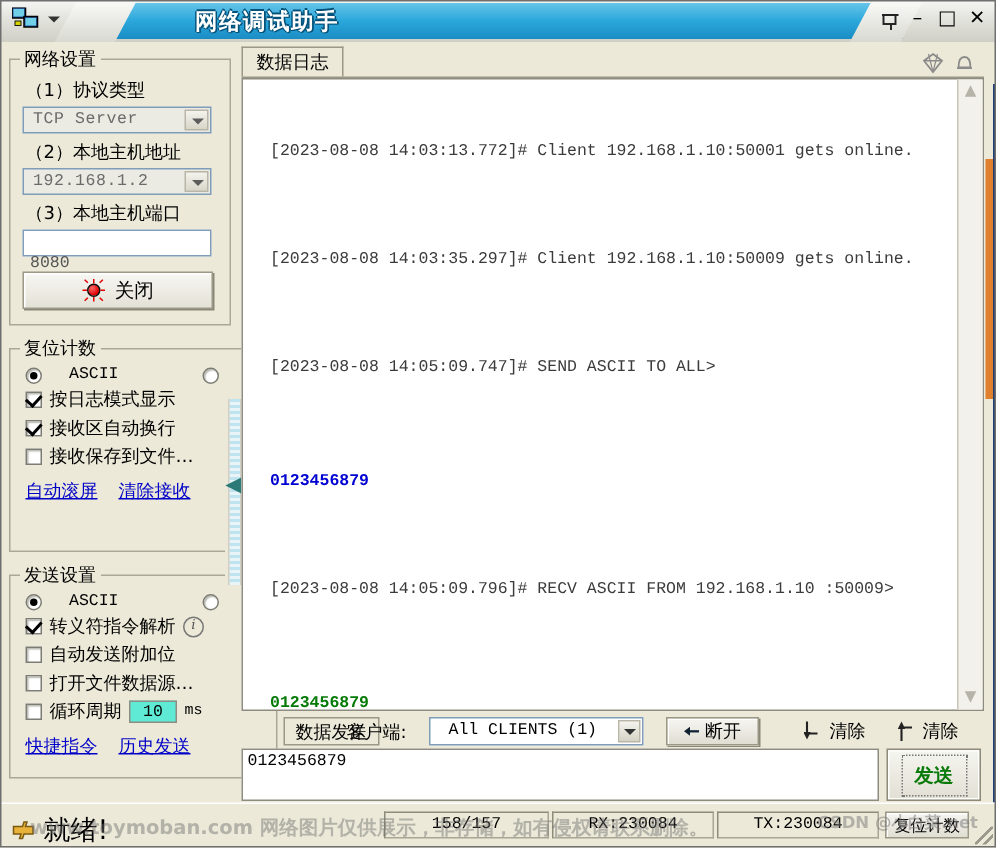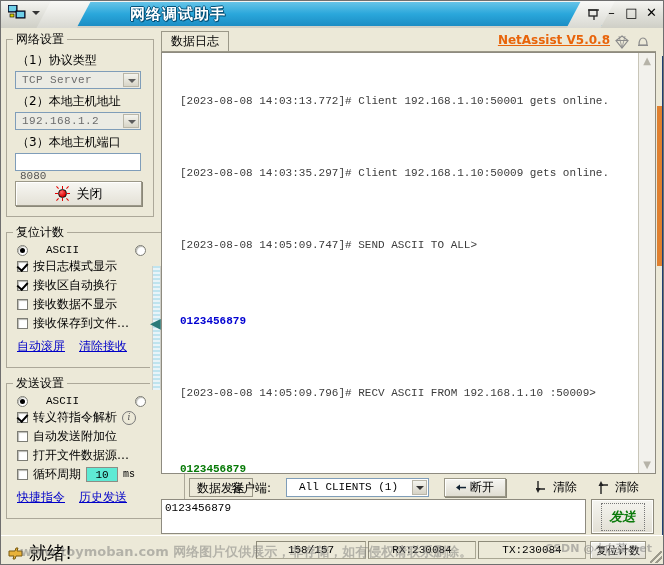--- a/index.html
+++ b/index.html
@@ -291,21 +291,20 @@
     position:absolute;left:3px;top:2px;
     font-family:"Liberation Mono","DejaVu Sans Mono",monospace;font-size:11px;color:#000;
   }
   .send-btn{
     position:absolute;left:430px;top:21px;width:63px;height:35px;
     background:linear-gradient(180deg,#f5f5f0,#e2dfd4);
     border:1px solid #8d8a7c;
     box-shadow:inset 0 0 0 1px #fdfdfb;
     display:flex;align-items:center;justify-content:center;
     box-sizing:border-box;
-    font-style:italic;
   }
   .send-btn .inner{
     border:1px dotted #777;padding:4px 8px;
     font-family:"DejaVu Sans",sans-serif;font-size:13px;font-weight:bold;color:#0a7a0a;
   }
 
   
   .orange-edge{
     position:absolute;right:1px;top:78px;width:6px;height:160px;
     background:#e0802f;
@@ -450,24 +449,20 @@
         <div class="cb-row">
           <div class="cbox on"></div>
           <span class="cblab">按日志模式显示</span>
         </div>
         <div class="cb-row">
           <div class="cbox on"></div>
           <span class="cblab">接收区自动换行</span>
         </div>
         <div class="cb-row">
           <div class="cbox"></div>
-          <span class="cblab">接收数据不显示</span>
-        </div>
-        <div class="cb-row">
-          <div class="cbox"></div>
           <span class="cblab">接收保存到文件…</span>
         </div>
 
         <div class="link-row">
           <span class="lnk">自动滚屏</span>
           <span class="lnk">清除接收</span>
         </div>
       </fieldset>
 
       <fieldset class="grp g-send">
@@ -511,21 +506,20 @@
     <div class="splitter">
       <div class="split-grip"></div>
       <div class="split-arrow">◀</div>
     </div>
 
     <div class="right-col">
 
       <div class="tabstrip">
         <div class="tab">数据日志</div>
         <div class="tab-underline"></div>
-        <div class="brand">NetAssist V5.0.8</div>
         <svg class="diamond-ico" viewBox="0 0 16 16">
           <polygon points="8,2 14,6.5 8,14 2,6.5" fill="none" stroke="#8b8b8b" stroke-width="1.2"></polygon>
           <line x1="2" y1="6.5" x2="14" y2="6.5" stroke="#8b8b8b" stroke-width="1"></line>
           <line x1="5" y1="2" x2="8" y2="14" stroke="#8b8b8b" stroke-width=".8"></line>
           <line x1="11" y1="2" x2="8" y2="14" stroke="#8b8b8b" stroke-width=".8"></line>
         </svg>
         <svg class="bell-ico" viewBox="0 0 16 16">
           <path d="M4 11 q0 -7 4 -7 q4 0 4 7 z" fill="none" stroke="#8b8b8b" stroke-width="1.2"></path>
           <line x1="3" y1="11.4" x2="13" y2="11.4" stroke="#8b8b8b" stroke-width="1.2"></line>
         </svg>

